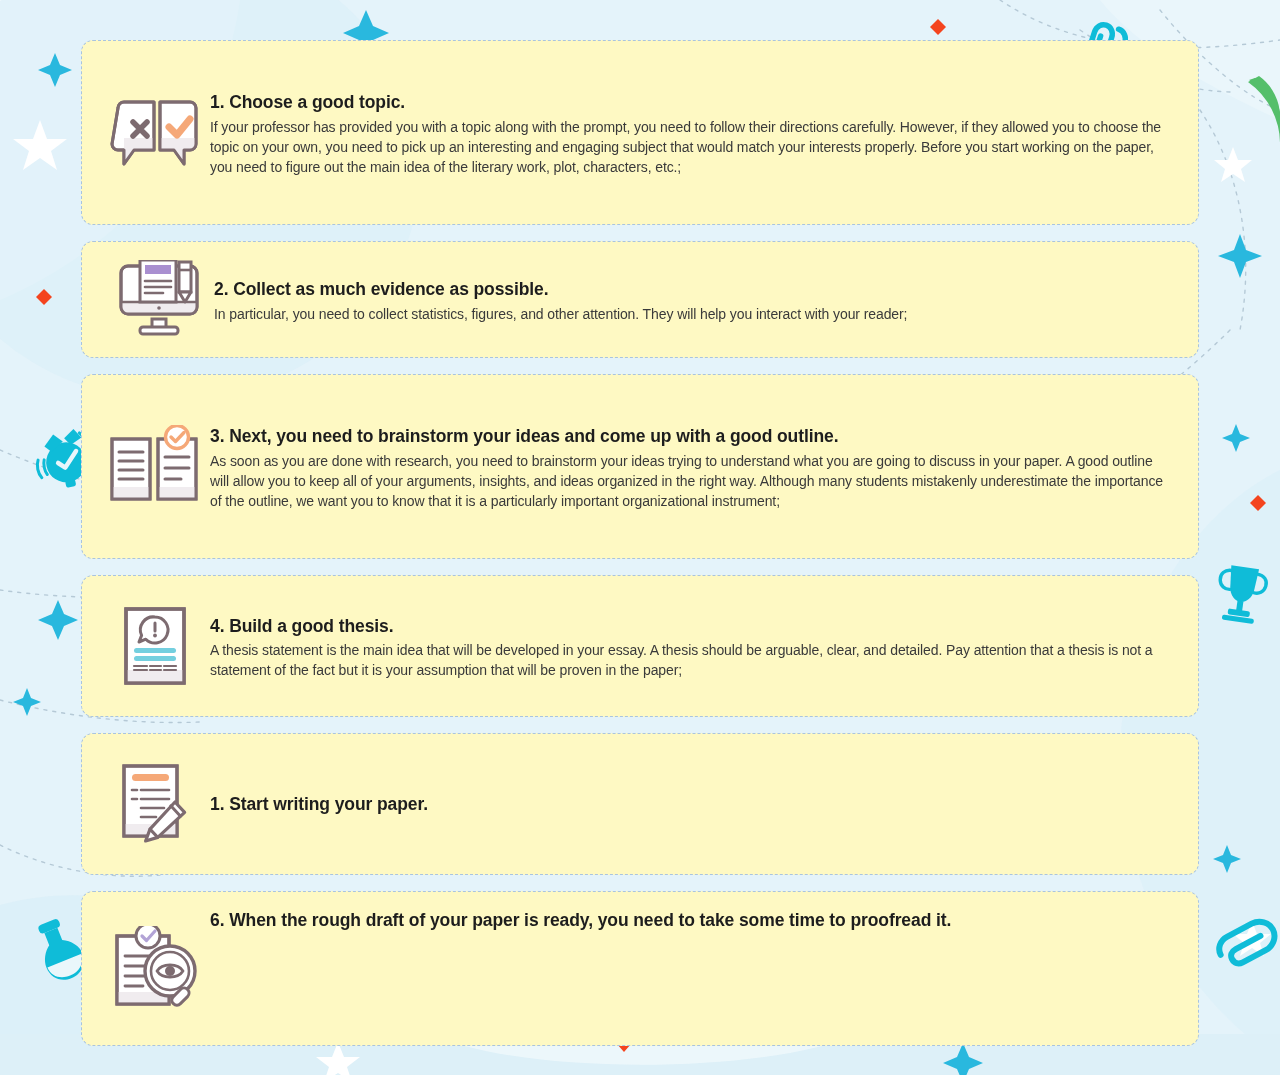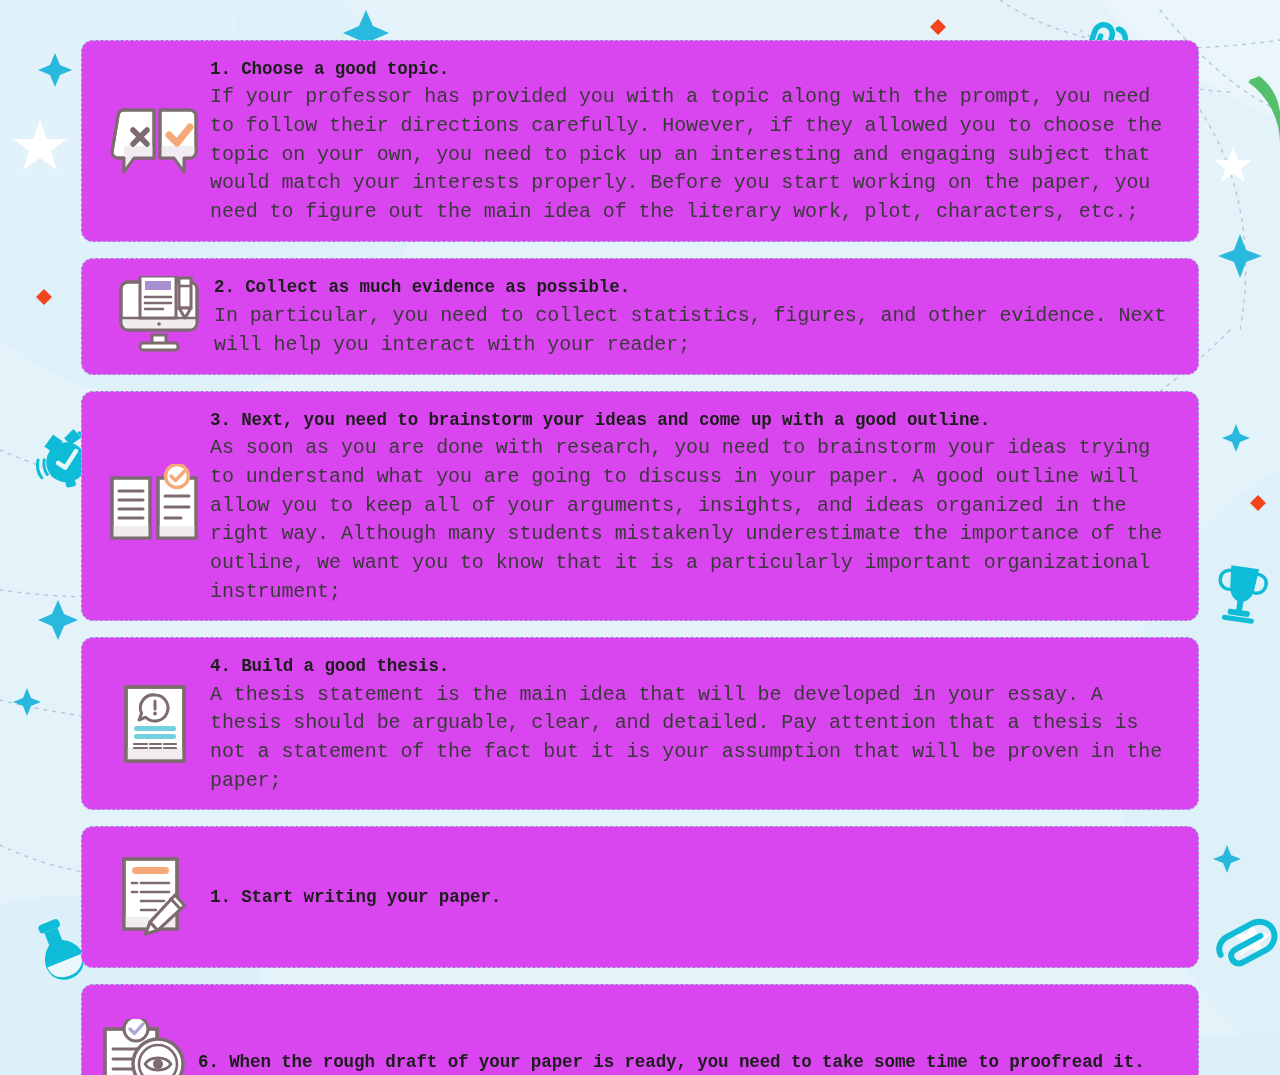--- a/index.html
+++ b/index.html
@@ -30,29 +30,28 @@
     position: relative;
     z-index: 2;
     width: 1118px;
     margin: 0 auto;
     padding-top: 40px;
     box-sizing: border-box;
   }
 
   .card {
     position: relative;
-    background: #d946ef;
+    background: #fef9c3;
     border: 1px dashed #a9c4e0;
     border-radius: 12px;
     box-sizing: border-box;
     display: flex;
     align-items: flex-start;
     margin-bottom: 16px;
     padding: 14px 20px 14px 18px;
-    font-family: Liberation Mono, monospace;
   }
 
   .card-icon {
     flex: 0 0 110px;
     display: flex;
     align-items: center;
     justify-content: center;
     align-self: center;
   }
   .card-icon svg { display: block; }
@@ -65,34 +64,34 @@
 
   .card-title {
     font-size: 17.5px;
     font-weight: bold;
     color: #1d1d1d;
     line-height: 1.45;
     margin: 0 0 1px 0;
     letter-spacing: -0.1px;
   }
   .card-text {
-    font-size: 20px;
+    font-size: 14px;
     color: #3a3a3a;
     line-height: 1.435;
     margin: 0;
     letter-spacing: -0.1px;
   }
 
   
   .card.c1 { min-height: 185px; align-items: center; }
   .card.c2 { min-height: 117px; align-items: center; padding-left: 22px; }
   .card.c3 { min-height: 185px; align-items: center; }
   .card.c4 { min-height: 142px; align-items: center; }
   .card.c5 { min-height: 142px; align-items: center; }
-  .card.c6 { min-height: 155px; align-items: center; padding-left: 14px; }
+  .card.c6 { min-height: 155px; padding-left: 26px; }
   .card.c6 .card-icon { flex: 0 0 102px; }
 
 </style>
 </head>
 <body>
 
 <svg id="bg-decor" viewBox="0 0 1280 1075" width="1280" height="1075" xmlns="http://www.w3.org/2000/svg">
   <rect x="0" y="0" width="1280" height="1075" fill="#e4f3fa"></rect>
 
   <path d="M0,0 L235,0 C215,120 120,240 0,300 Z" fill="#eaf6fb"></path>
@@ -218,21 +217,21 @@
           <line x1="29" y1="27" x2="55" y2="27"></line>
           <line x1="29" y1="33" x2="47" y2="33"></line>
         </g>
         <rect x="63" y="2" width="12" height="30" fill="#ffffff" stroke="#7d6b70" stroke-width="3"></rect>
         <path d="M63,32 L69,42 L75,32 Z" fill="#ffffff" stroke="#7d6b70" stroke-width="3" stroke-linejoin="round"></path>
         <line x1="63" y1="10" x2="75" y2="10" stroke="#7d6b70" stroke-width="2.6"></line>
       </svg>
     </div>
     <div class="card-body">
       <p class="card-title">2. Collect as much evidence as possible.</p>
-      <p class="card-text">In particular, you need to collect statistics, figures, and other evidence. Next will help you interact with your reader;</p>
+      <p class="card-text">In particular, you need to collect statistics, figures, and other attention. They will help you interact with your reader;</p>
     </div>
   </div>
 
   <div class="card c3">
     <div class="card-icon">
       <svg width="92" height="84" viewBox="0 0 92 84">
         <rect x="3" y="14" width="38" height="60" fill="#ffffff" stroke="#7d6b70" stroke-width="3"></rect>
         <rect x="3" y="62" width="38" height="12" fill="#f0ecef"></rect>
         <rect x="3" y="14" width="38" height="60" fill="none" stroke="#7d6b70" stroke-width="3"></rect>
         <g stroke="#7d6b70" stroke-width="3" stroke-linecap="round">

